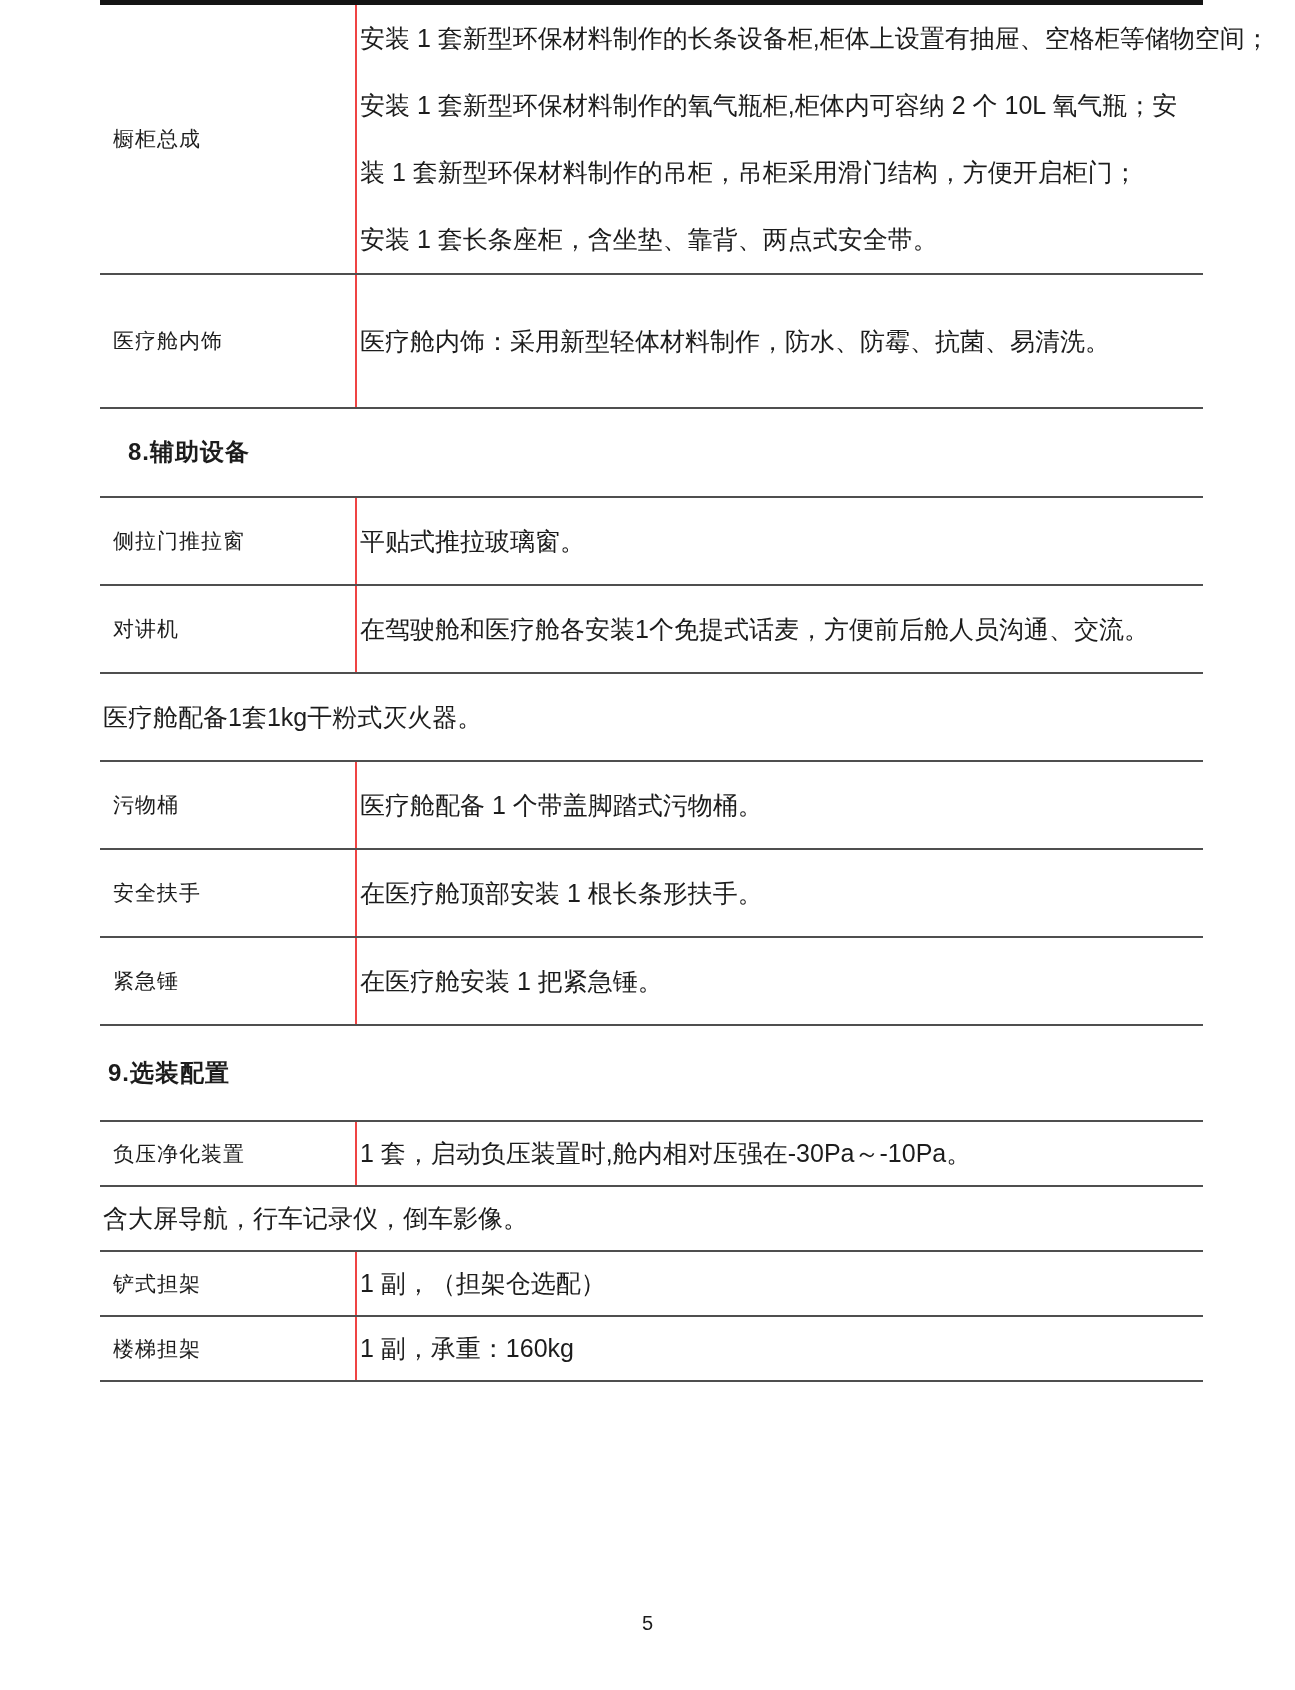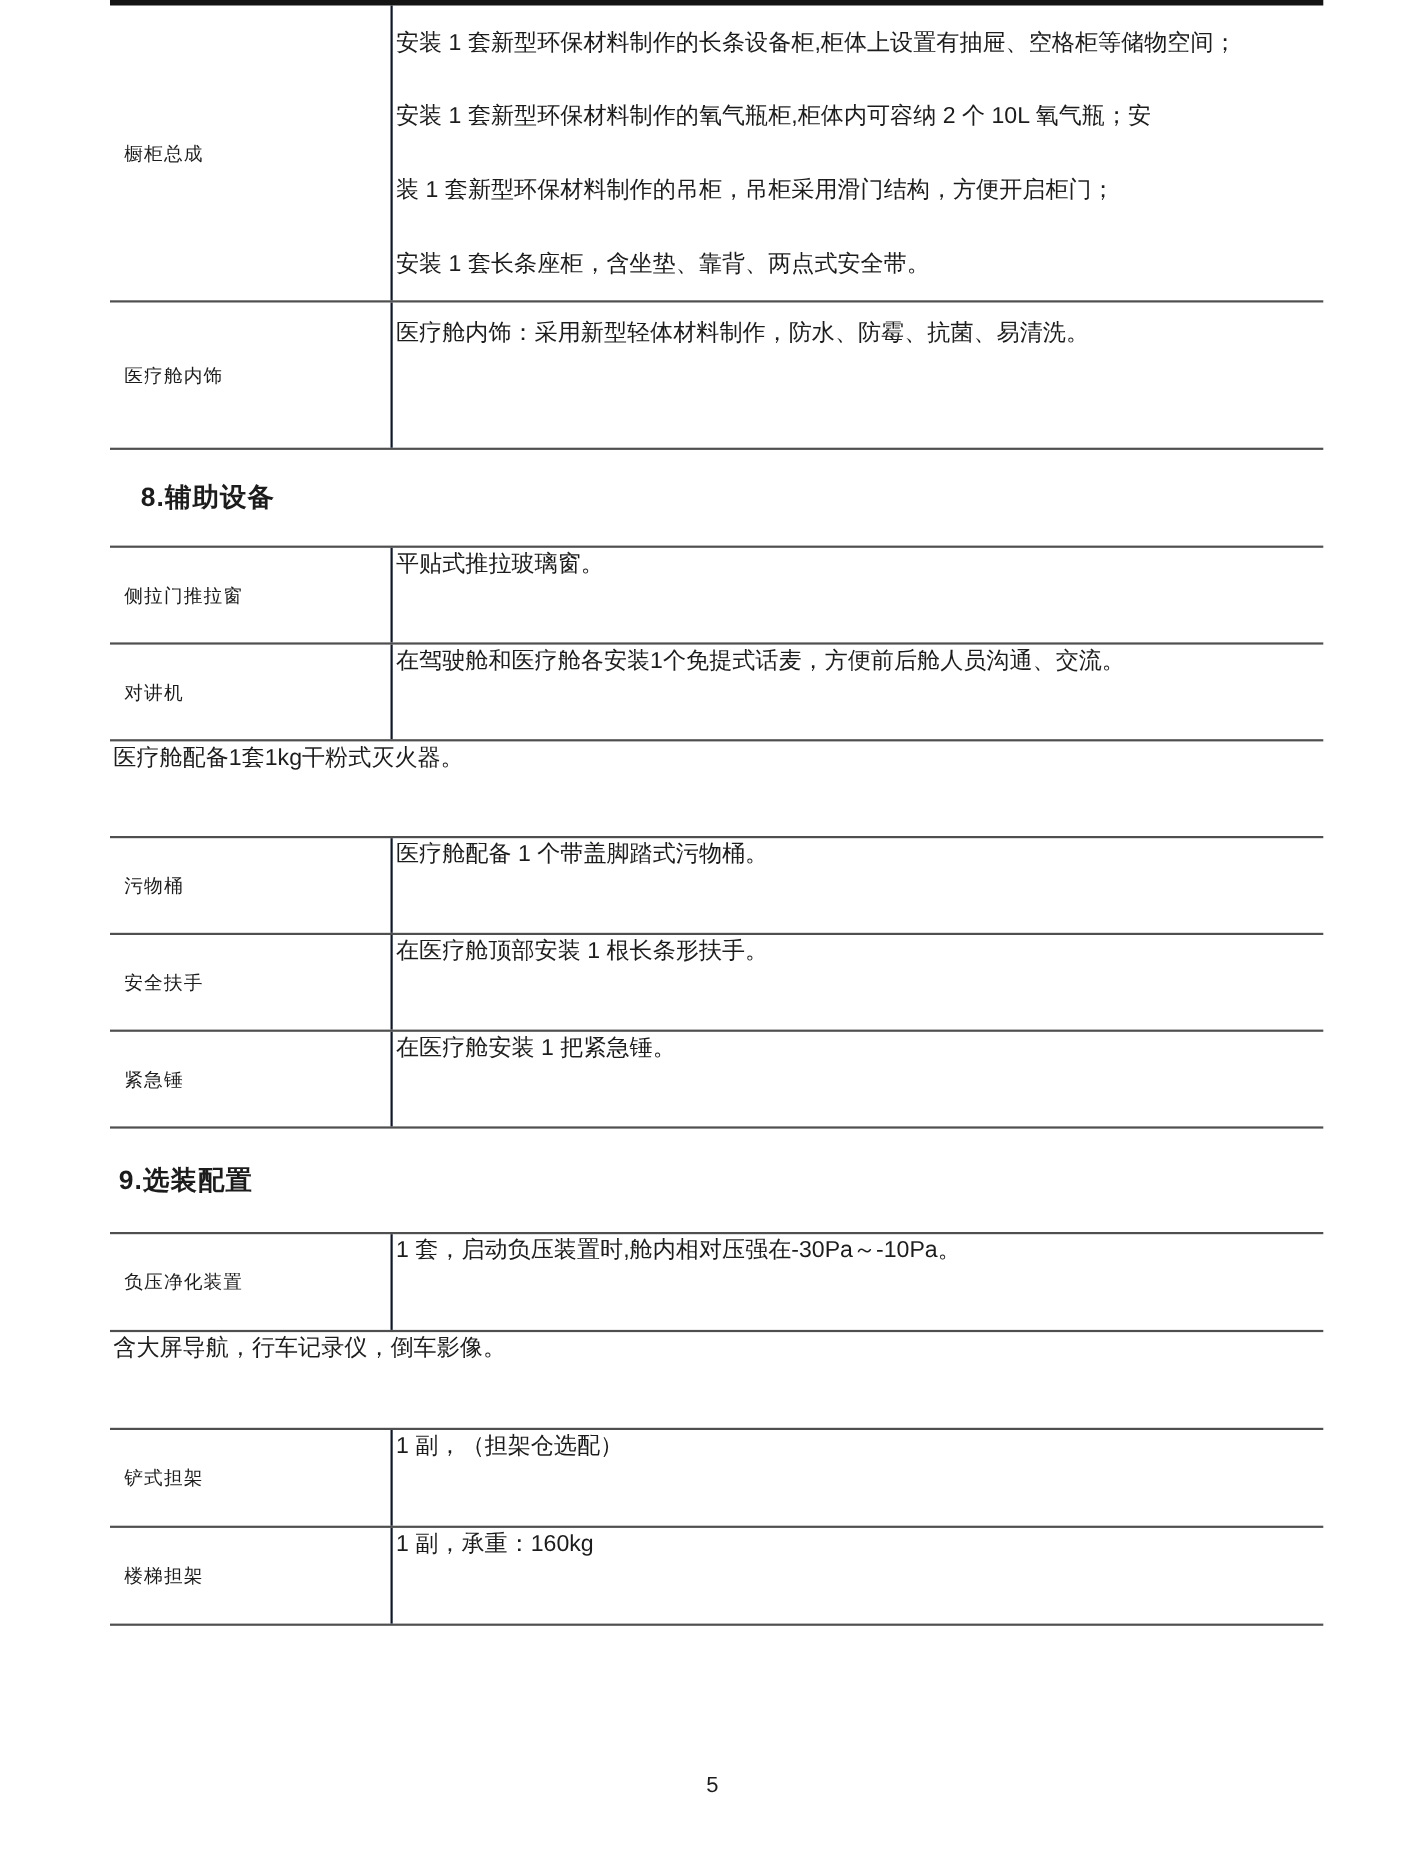--- a/index.html
+++ b/index.html
@@ -24,41 +24,42 @@
   .t2,.t3{border-top:2px solid #4f4f4f;margin-top:28px;}
   .row{
     display:flex;
     border-bottom:2px solid #4f4f4f;
     box-sizing:border-box;
   }
   .cell-label{
     width:257px;
     min-width:257px;
     box-sizing:border-box;
-    border-right:2px solid #0f172a;
+    border-right:2px solid #ef4444;
     display:flex;
     align-items:center;
     padding-left:13px;
-    font-size:17px;
+    font-size:21px;
     letter-spacing:1px;
   }
   .cell-content{
     flex:1;
     display:flex;
     flex-direction:column;
+    justify-content:center;
     padding-left:3px;
-    font-size:21px;
+    font-size:25px;
   }
   .cell-content .line{white-space:nowrap;}
   .t1 .row-a{height:270px;}
   .t1 .row-a .line{line-height:67px;}
   .t1 .row-b{height:134px;}
   .t1 .row-b .line{line-height:55px;}
   .t2 .row{height:88px;}
-  .t3 .row{height:89px;}
+  .t3 .row{height:65px;}
   
   .section-heading{
     font-size:24px;
     font-weight:bold;
     letter-spacing:1px;
     padding-left:8px;
     margin:0;
   }
   .heading-8{margin-top:27px;margin-bottom:19px;margin-left:20px;}
   .heading-9{margin-top:31px;margin-bottom:31px;}

